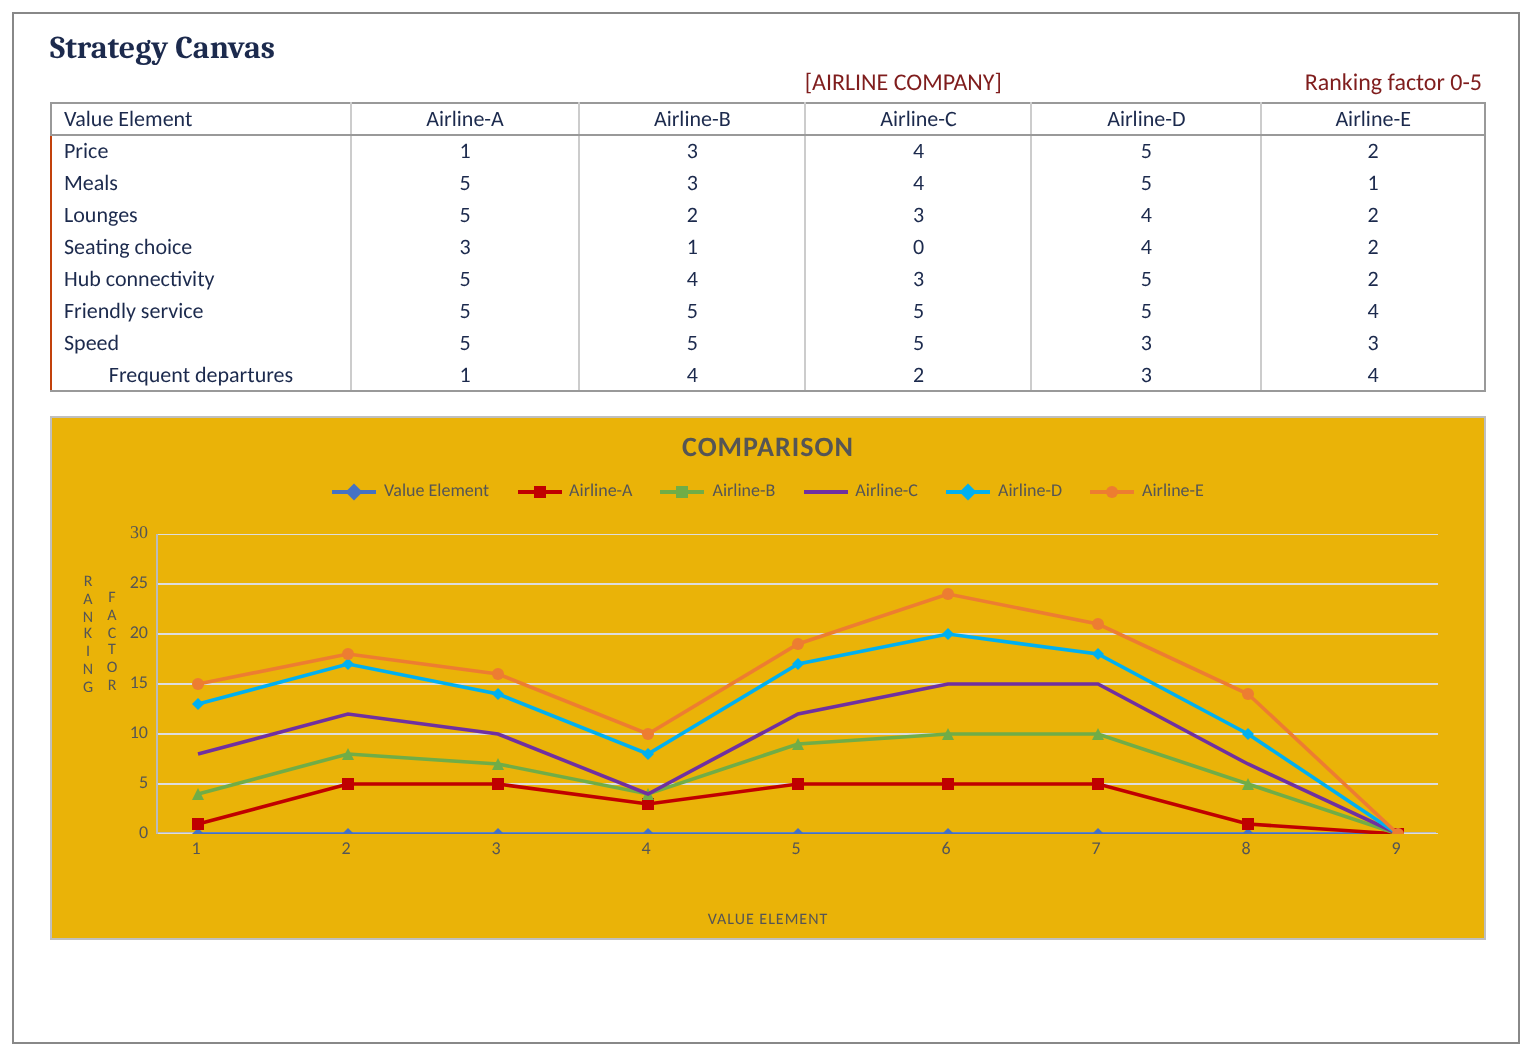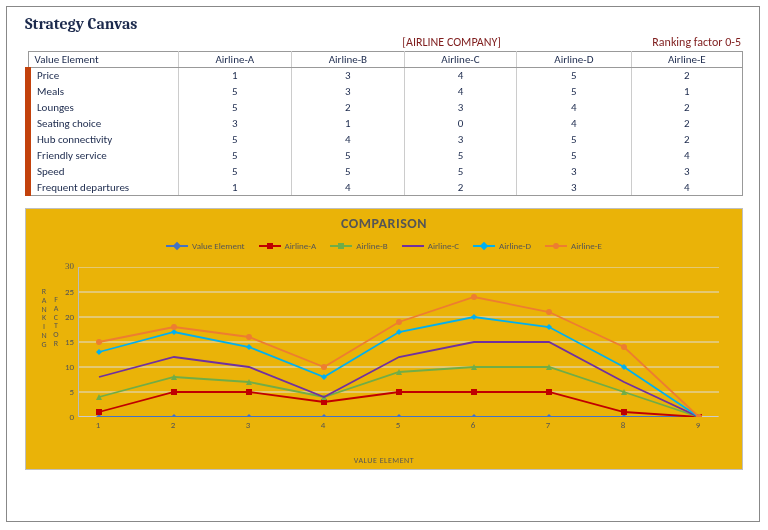--- a/index.html
+++ b/index.html
@@ -50,22 +50,22 @@
     height: 16px;
   }
   table.data th:first-child, table.data td:first-child {
     text-align: left;
   }
   table.data thead th {
     border-top: 1px solid #999;
     border-bottom: 1px solid #999;
     font-weight: normal;
   }
-  table.data td:first-child { border-left: 6px solid #c2410c; }
-  table.data tr:last-child td { border-bottom: 1px solid #999; }
+  table.data td:first-child { border-left: 1px solid #c2410c; }
+  table.data tr:last-child td { border-bottom: 1px solid #999; text-align: center; }
   table.data th:last-child, table.data td:last-child { border-right: 1px solid #999; }
   table.data th:first-child { border-left: 1px solid #999; }
 
   .chart-box {
     margin: 12px 18px 0 18px;
     border: 1px solid #bfbfbf;
     width: 718px;
     height: 262px;
     position: relative;
     background: #eab308;

